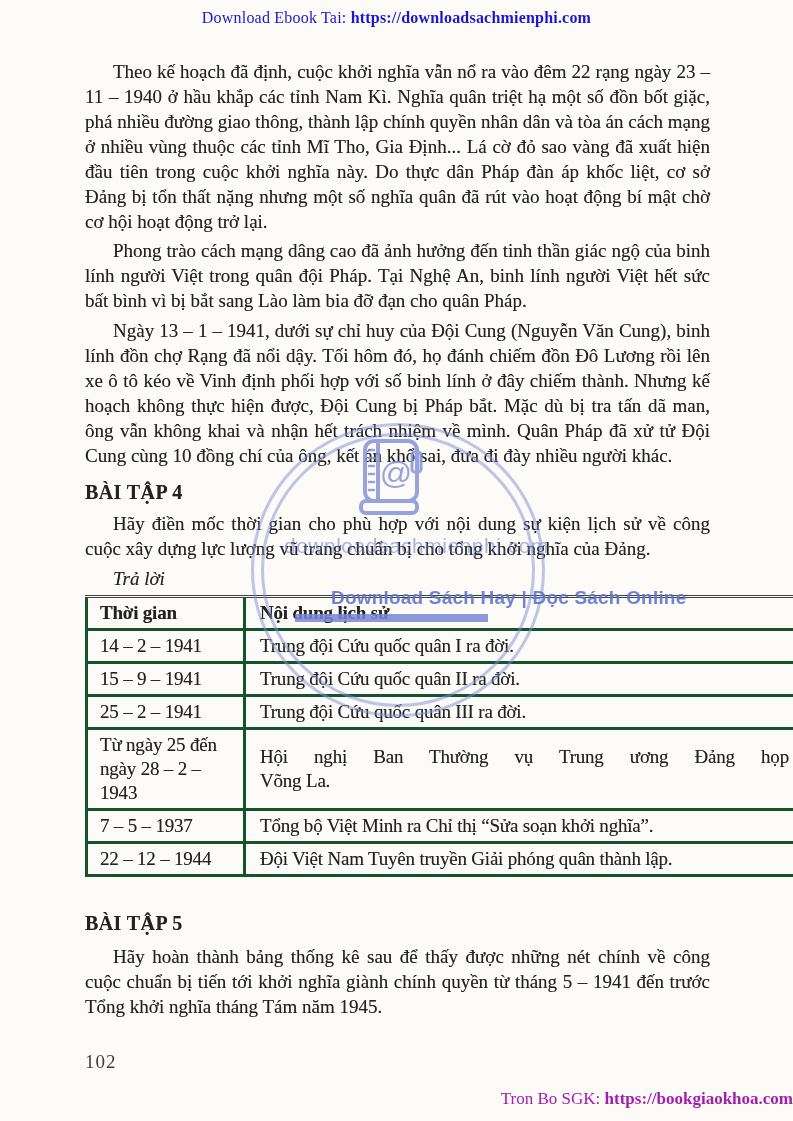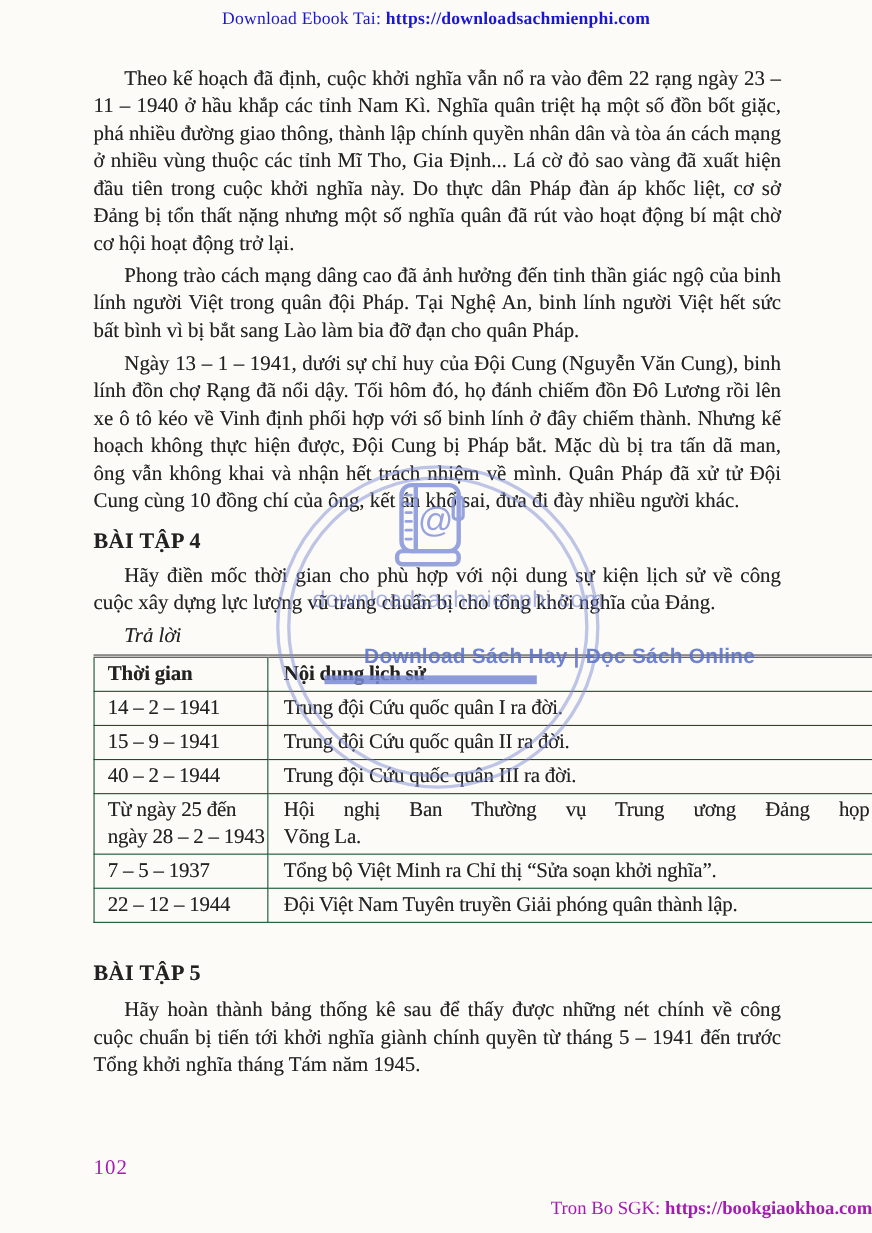--- a/index.html
+++ b/index.html
@@ -26,21 +26,21 @@
   .top-link .url { font-weight: bold; }
   .bottom-link {
     position: absolute; top: 1089px; left: 0; right: 0;
     text-align: right;
     font-size: 17px;
     color: #a21caf;
   }
   .bottom-link .url { font-weight: bold; }
   .page-number {
     position: absolute; top: 1051px; left: 85px;
-    font-size: 19px; color: #a21caf;
+    font-size: 19px; color: #404040;
     letter-spacing: 1px;
   }
   
   .content {
     position: relative; z-index: 1;
     padding: 0 83px 0 85px;
     font-size: 19px;
     line-height: 25px;
     text-align: justify;
     text-shadow: 0 0 0.5px rgba(40,40,40,0.45);
@@ -69,21 +69,21 @@
   #ex5-title { margin-top: 30px; }
   #p5 { margin-top: 8px; }
   
   table.tbl {
     margin-top: 4px;
     width: 753px;
     border-collapse: collapse;
     letter-spacing: -0.2px;
   }
   .tbl th, .tbl td {
-    border: 1px solid #14532d;
+    border: 3px solid #14532d;
     font-size: 19px;
     line-height: 24px;
     vertical-align: middle;
     padding: 3px 10px;
   }
   .tbl th {
     border-top: 3px double #3f3f3f;
     height: 31px;
     font-weight: bold;
     text-align: center;
@@ -155,21 +155,21 @@
       <tbody>
         <tr>
           <td class="c1">14 – 2 – 1941</td>
           <td class="c2">Trung đội Cứu quốc quân I ra đời.</td>
         </tr>
         <tr>
           <td class="c1">15 – 9 – 1941</td>
           <td class="c2">Trung đội Cứu quốc quân II ra đời.</td>
         </tr>
         <tr>
-          <td class="c1">40 – 2 – 1944</td>
+          <td class="c1">25 – 2 – 1941</td>
           <td class="c2">Trung đội Cứu quốc quân III ra đời.</td>
         </tr>
         <tr>
           <td class="c1">Từ ngày 25 đến
 ngày 28 – 2 – 1943</td>
           <td class="c2">
               <span class="jline">Hội nghị Ban Thường vụ Trung ương Đảng họp ở</span>
               <span class="jline">Võng La.</span>
             </td>
         </tr>

